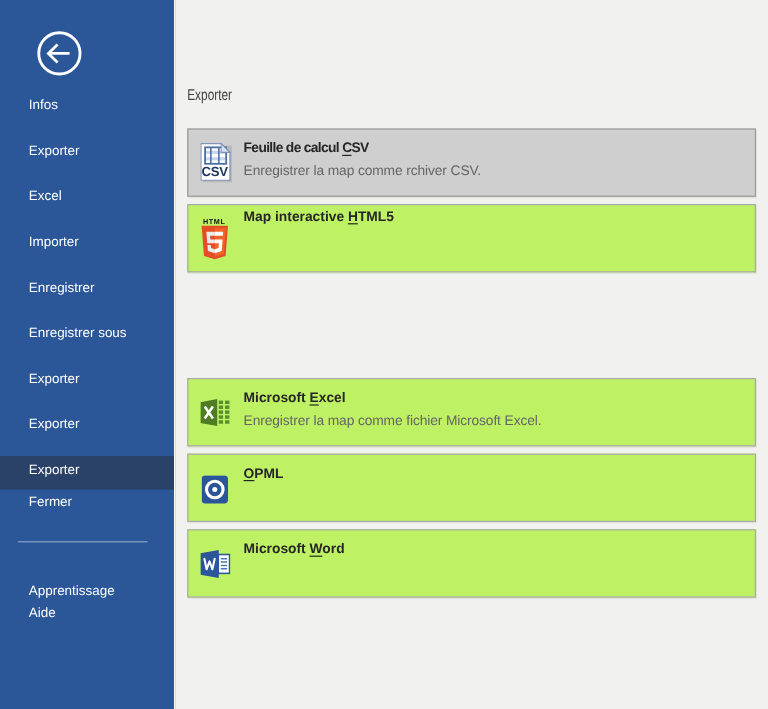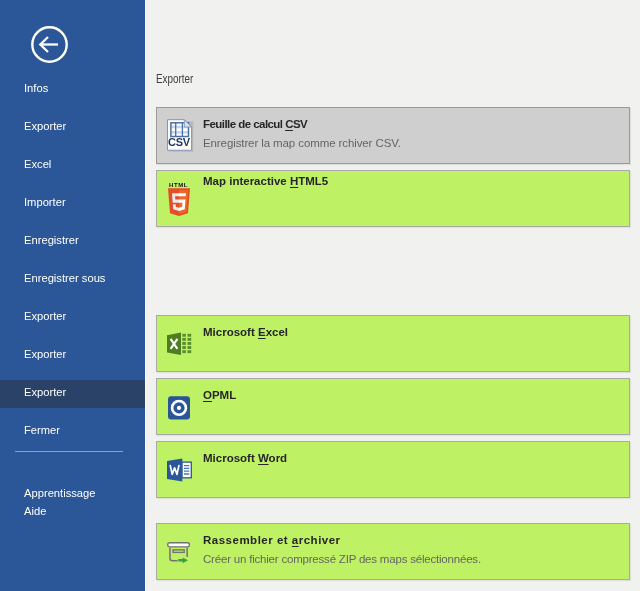--- a/index.html
+++ b/index.html
@@ -29,21 +29,21 @@
   <div class="mi" style="top:81px">Infos</div>
   <div class="mi" style="top:119px">Exporter</div>
   <div class="mi" style="top:157px">Excel</div>
   <div class="mi" style="top:195px">Importer</div>
   <div class="mi" style="top:233px">Enregistrer</div>
   <div class="mi" style="top:271px">Enregistrer sous</div>
   <div class="mi" style="top:309px">Exporter</div>
   <div class="mi" style="top:347px">Exporter</div>
   <div class="hl"></div>
   <div class="mi" style="top:385px">Exporter</div>
-  <div class="mi" style="top:423px">Fermer</div>
+  <div class="mi" style="top:412px">Fermer</div>
   <div class="sep"></div>
   <div class="mi" style="top:486px">Apprentissage</div>
   <div class="mi" style="top:504px">Aide</div>
 </div>
 <div class="main">
   <div class="head">Exporter</div>
 
   <div class="card sel" style="top:107px">
     <svg class="ic" style="left:10px;top:11px" width="28" height="34" viewBox="0 0 28 34">
       <rect x="2.2" y="2.4" width="24" height="30.4" fill="#a8a8a8" opacity="0.6"></rect>
@@ -87,20 +87,21 @@
           <rect x="20.5" y="5.9" width="3.7" height="2.9"></rect>
         <rect x="15.3" y="10" width="3.6" height="2.9"></rect>
           <rect x="20.5" y="10" width="3.7" height="2.9"></rect>
         <rect x="15.3" y="14.1" width="3.6" height="2.9"></rect>
           <rect x="20.5" y="14.1" width="3.7" height="2.9"></rect>
         <rect x="15.3" y="18.2" width="3.6" height="2.9"></rect>
           <rect x="20.5" y="18.2" width="3.7" height="2.9"></rect>
       </g>
     </svg>
     <div class="t">Microsoft <u>E</u>xcel</div>
+    <div class="d">Enregistrer la map comme fichier Microsoft Excel.</div>
   </div>
 
   <div class="card" style="top:378px">
     <svg class="ic" style="left:11px;top:16.5px" width="22" height="24" viewBox="0 0 22 24">
       <rect x="0" y="0.3" width="22" height="23.2" rx="3" fill="#2a5699"></rect>
       <circle cx="11" cy="11.9" r="6.9" fill="none" stroke="#ffffff" stroke-width="2.6"></circle>
       <circle cx="11" cy="11.9" r="2.1" fill="#ffffff"></circle>
     </svg>
     <div class="t"><u>O</u>PML</div>
   </div>
@@ -108,23 +109,13 @@
   <div class="card" style="top:441px">
     <svg class="ic" style="left:10px;top:16px" width="25" height="24" viewBox="0 0 25 24">
       <rect x="14.9" y="4.1" width="9.4" height="15.7" fill="#ffffff" stroke="#2b579a" stroke-width="1.3"></rect>
       <path d="M17 7.6 H22.3 M17 10.4 H22.3 M17 13.2 H22.3 M17 16 H22.3" stroke="#4a7ab5" stroke-width="1.3"></path>
       <path d="M0 3 L15.3 0.4 L15.3 23.6 L0 21 Z" fill="#2b579a"></path>
       <path d="M3.3 7.6 L5.2 16.4 L7.6 9.8 L10 16.4 L11.9 7.6" stroke="#ffffff" stroke-width="1.7" fill="none" stroke-linecap="round" stroke-linejoin="round"></path>
     </svg>
     <div class="t">Microsoft <u>W</u>ord</div>
   </div>
 
-  <div class="card" style="top:523px">
-    <svg class="ic" style="left:10px;top:17.5px" width="23" height="23" viewBox="0 0 23 23">
-      <rect x="0.75" y="0.75" width="21.7" height="4.1" rx="1.8" fill="#fdfdfd" stroke="#737373" stroke-width="1.4"></rect>
-      <path d="M2.95 5.4 V16.2 Q2.95 18.7 5.5 18.7 H10.6 M20.15 5.4 V15" fill="none" stroke="#737373" stroke-width="1.5"></path>
-      <rect x="6" y="7.9" width="11.2" height="2.5" fill="none" stroke="#737373" stroke-width="1.4"></rect>
-      <path d="M11.2 17.1 H15.6 V15.4 L21 18.3 L15.6 21.2 V19.5 H11.2 Z" fill="#3f9e3f"></path>
-    </svg>
-    <div class="t" style="letter-spacing:0.5px">Rassembler et <u>a</u>rchiver</div>
-    <div class="d" style="letter-spacing:-0.2px">Créer un fichier compressé ZIP des maps sélectionnées.</div>
-  </div>
 </div>
 
 </body></html>

